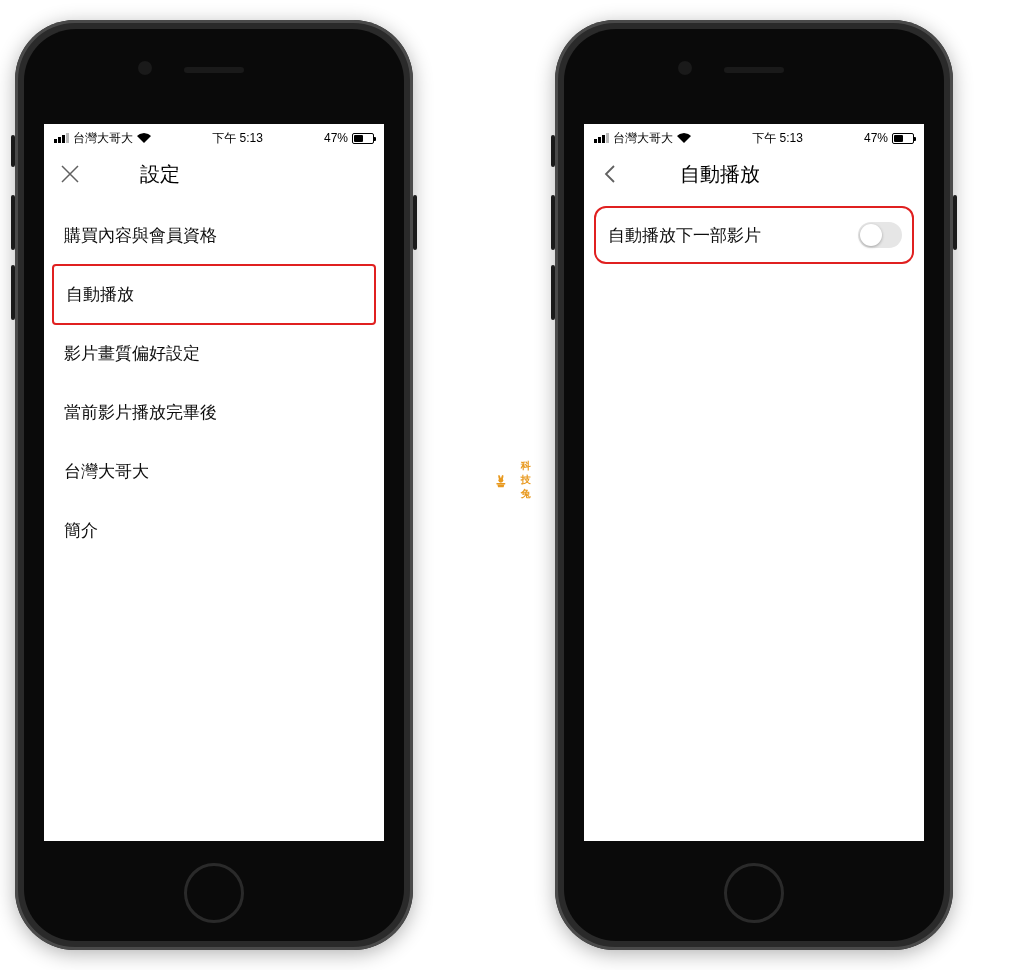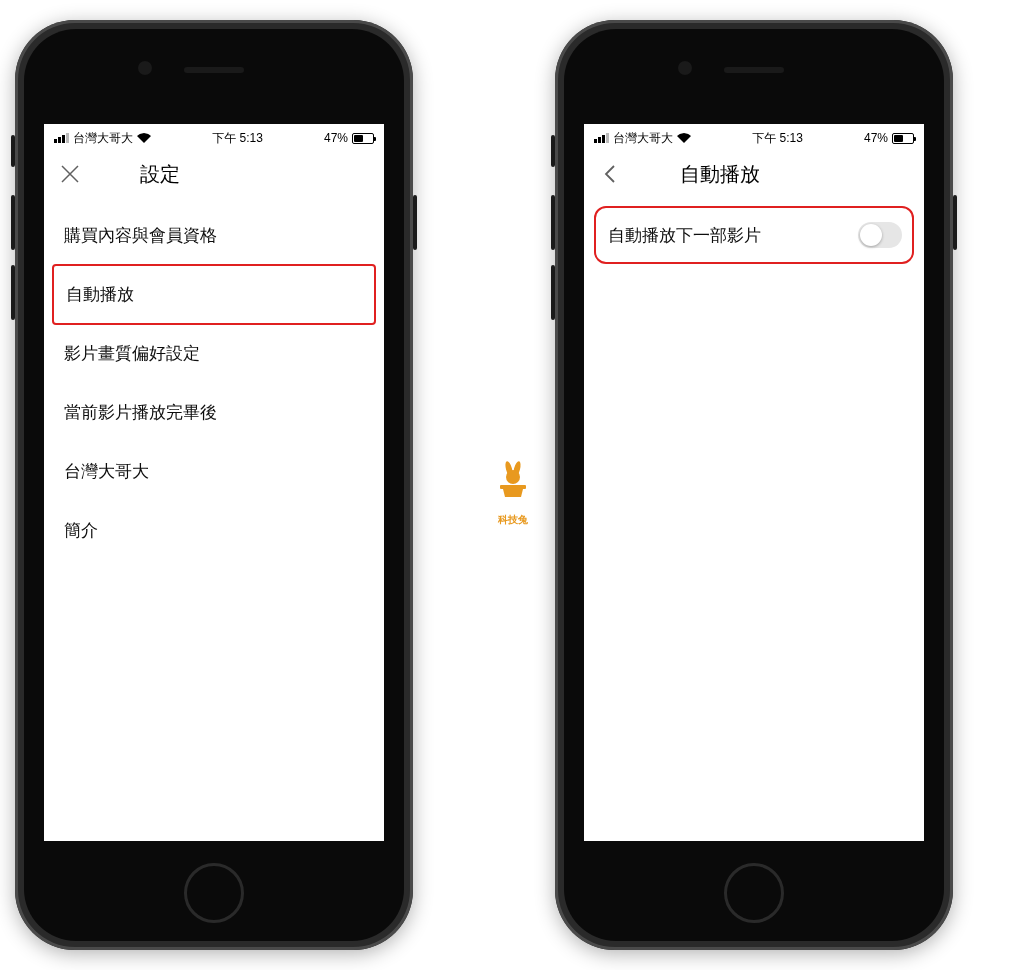--- a/index.html
+++ b/index.html
@@ -190,22 +190,22 @@
       background: #fff;
       border-radius: 50%;
       box-shadow: 0 1px 3px rgba(0,0,0,0.3);
     }
     
     .watermark {
       position: absolute;
       left: 495px; top: 459px;
       width: 36px;
       display: flex;
-      flex-direction: column;
-      align-items: center;
+      flex-direction: row;
+      align-items: flex-end;
       gap: 14px;
     }
     .watermark svg { display: block; }
     .watermark-text {
       font-size: 10px;
       color: #e8991f;
       font-weight: 600;
     }
   </style>
 </head>

